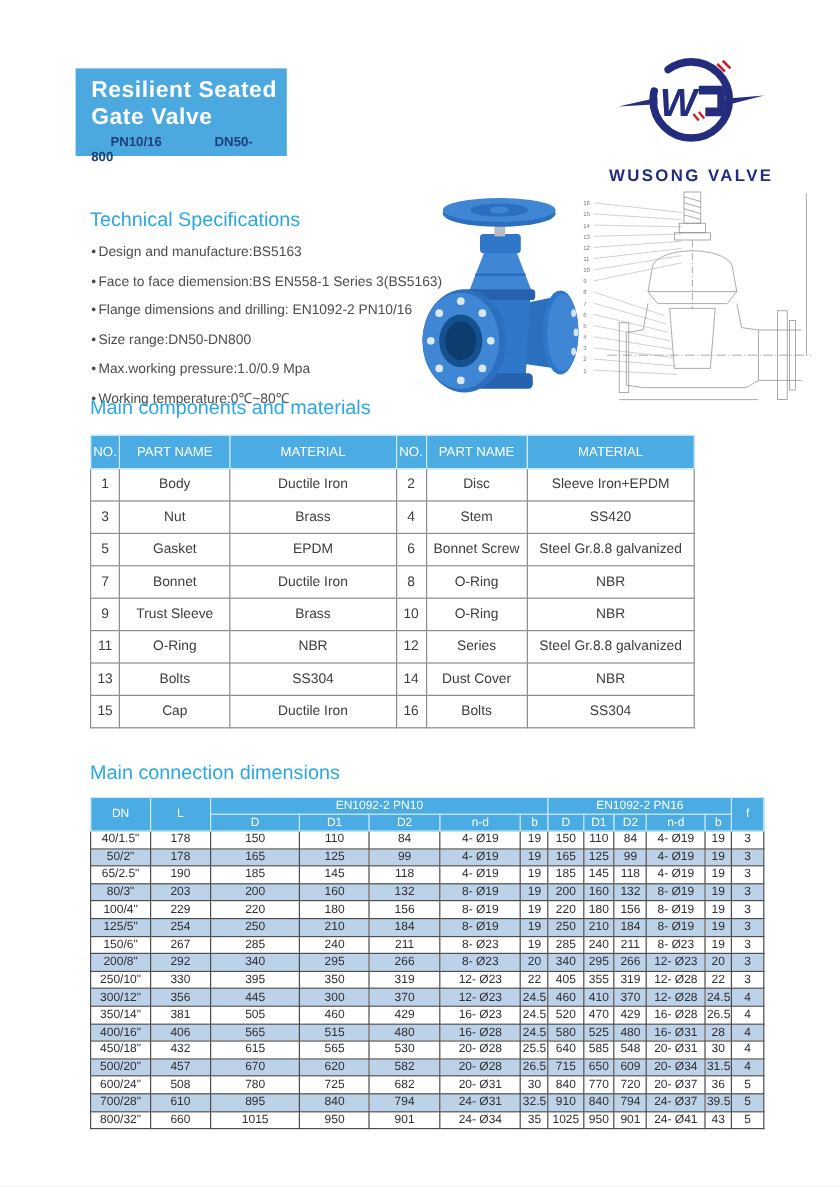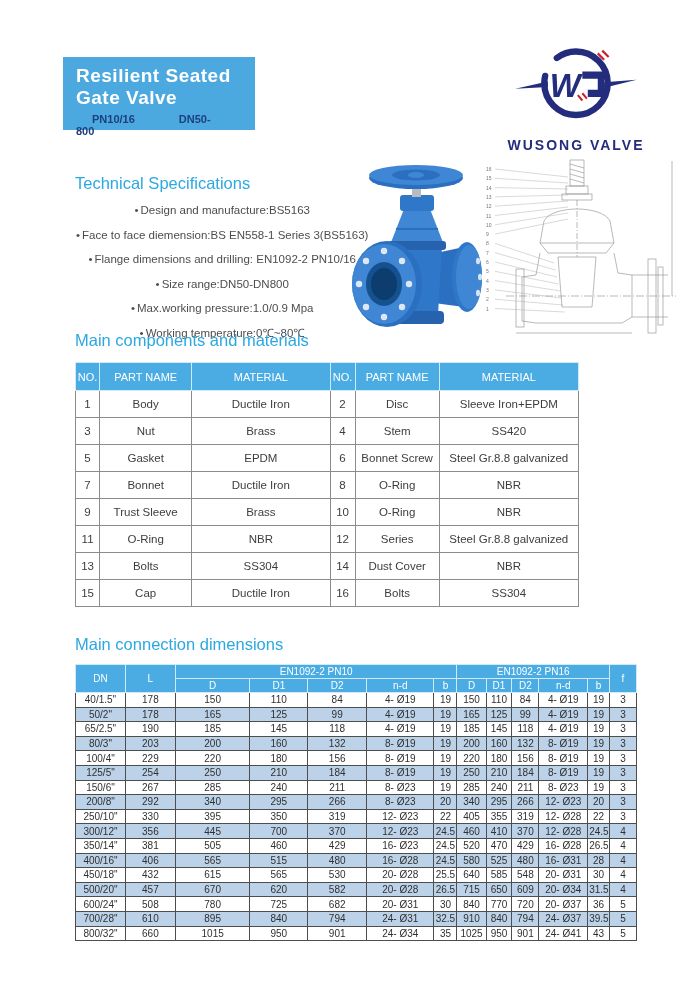--- a/index.html
+++ b/index.html
@@ -1,37 +1,37 @@
 <!DOCTYPE html>
 <html><head>
 <meta charset="utf-8">
 <style>
   html,body{margin:0;padding:0;background:#e8e8e8;}
   .page{position:relative;width:700px;height:989px;background:#ffffff;margin:0 auto;
         font-family:"Liberation Sans",sans-serif;overflow:hidden;}
 
   
-  .title-box{position:absolute;left:63px;top:57px;width:192px;height:73px;
+  .title-box{position:absolute;left:63px;top:57px;width:176px;height:73px;
              background:#4BA9E0;box-sizing:border-box;padding:8px 0 0 13px;}
   .title-line{color:#ffffff;font-size:19px;font-weight:bold;line-height:22px;letter-spacing:.5px;}
   .title-sub{margin-top:4px;font-size:11px;font-weight:bold;color:#1e3f7d;}
   .title-sub span{margin-right:28px;padding-left:16px;}
 
   .logo-block{position:absolute;left:498px;top:40px;width:156px;text-align:center;}
   .brand-name{margin-top:1px;font-size:14px;font-weight:bold;color:#232C7D;letter-spacing:2px;}
 
   
   .sec-title{position:absolute;margin:0;font-size:16.5px;font-weight:normal;color:#2BA8E1;}
   .spec-title{left:75px;top:174px;}
   .comp-title{left:75px;top:331px;}
   .dim-title{left:75px;top:635px;}
 
   
   .spec-list{position:absolute;left:76px;top:198px;margin:0;padding:0;list-style:none;}
-  .spec-list li{font-size:11.5px;color:#4d4d4d;line-height:24.5px;text-align:center;}
+  .spec-list li{font-size:11.5px;color:#4d4d4d;line-height:24.5px;}
   .spec-list li::before{content:"\2022";margin-right:2px;color:#4d4d4d;}
 
   
   .valve-photo{position:absolute;left:350px;top:163px;}
   .valve-drawing{position:absolute;left:482px;top:157px;}
   .valve-drawing path,.valve-drawing line,.valve-drawing rect,.valve-drawing polyline,
   .valve-drawing ellipse{stroke:#8a8a8a;stroke-width:.6;fill:none;}
   #drawing-callouts text{font-size:5px;fill:#777;stroke:none;}
   #drawing-callouts line{stroke:#aaa;stroke-width:.45;}
 
@@ -437,21 +437,21 @@
           <td>355</td>
           <td>319</td>
           <td>12- Ø28</td>
           <td>22</td>
           <td>3</td>
         </tr>
         <tr class="alt">
           <td>300/12"</td>
           <td>356</td>
           <td>445</td>
-          <td>700</td>
+          <td>300</td>
           <td>370</td>
           <td>12- Ø23</td>
           <td>24.5</td>
           <td>460</td>
           <td>410</td>
           <td>370</td>
           <td>12- Ø28</td>
           <td>24.5</td>
           <td>4</td>
         </tr>

